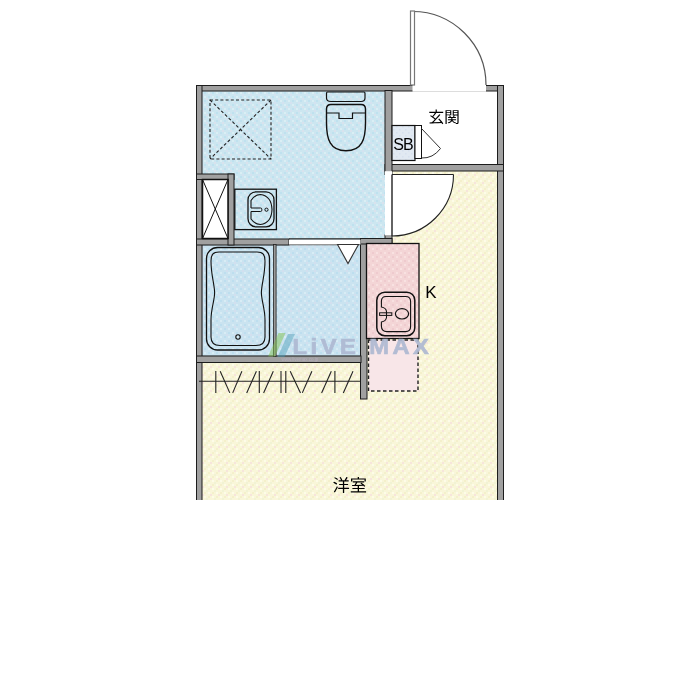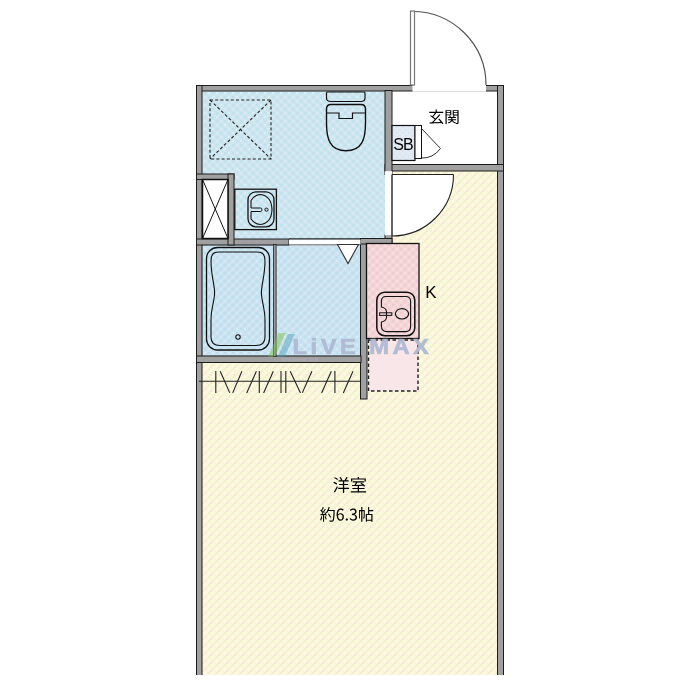--- a/index.html
+++ b/index.html
@@ -1,16 +1,16 @@
 <!DOCTYPE html>
 <html><head>
 <meta charset="utf-8">
 <style>
 html,body{margin:0;padding:0;background:#ffffff;}
-#wrap{position:relative;width:700px;height:675px;font-family:"Liberation Sans",sans-serif;text-align:right;}
+#wrap{position:relative;width:700px;height:500px;font-family:"Liberation Sans",sans-serif;text-align:right;}
 svg{position:absolute;left:0;top:0;}
 </style>
 </head>
 <body>
 <div id="wrap">
 <svg width="700" height="700" viewBox="0 0 700 700">
 <defs>
 <pattern id="dotsCream" width="8" height="8" patternUnits="userSpaceOnUse">
   <rect width="8" height="8" fill="#f9f6d9"></rect>
   <rect x="0" y="0" width="2" height="2" fill="#f4f0cb"></rect>

